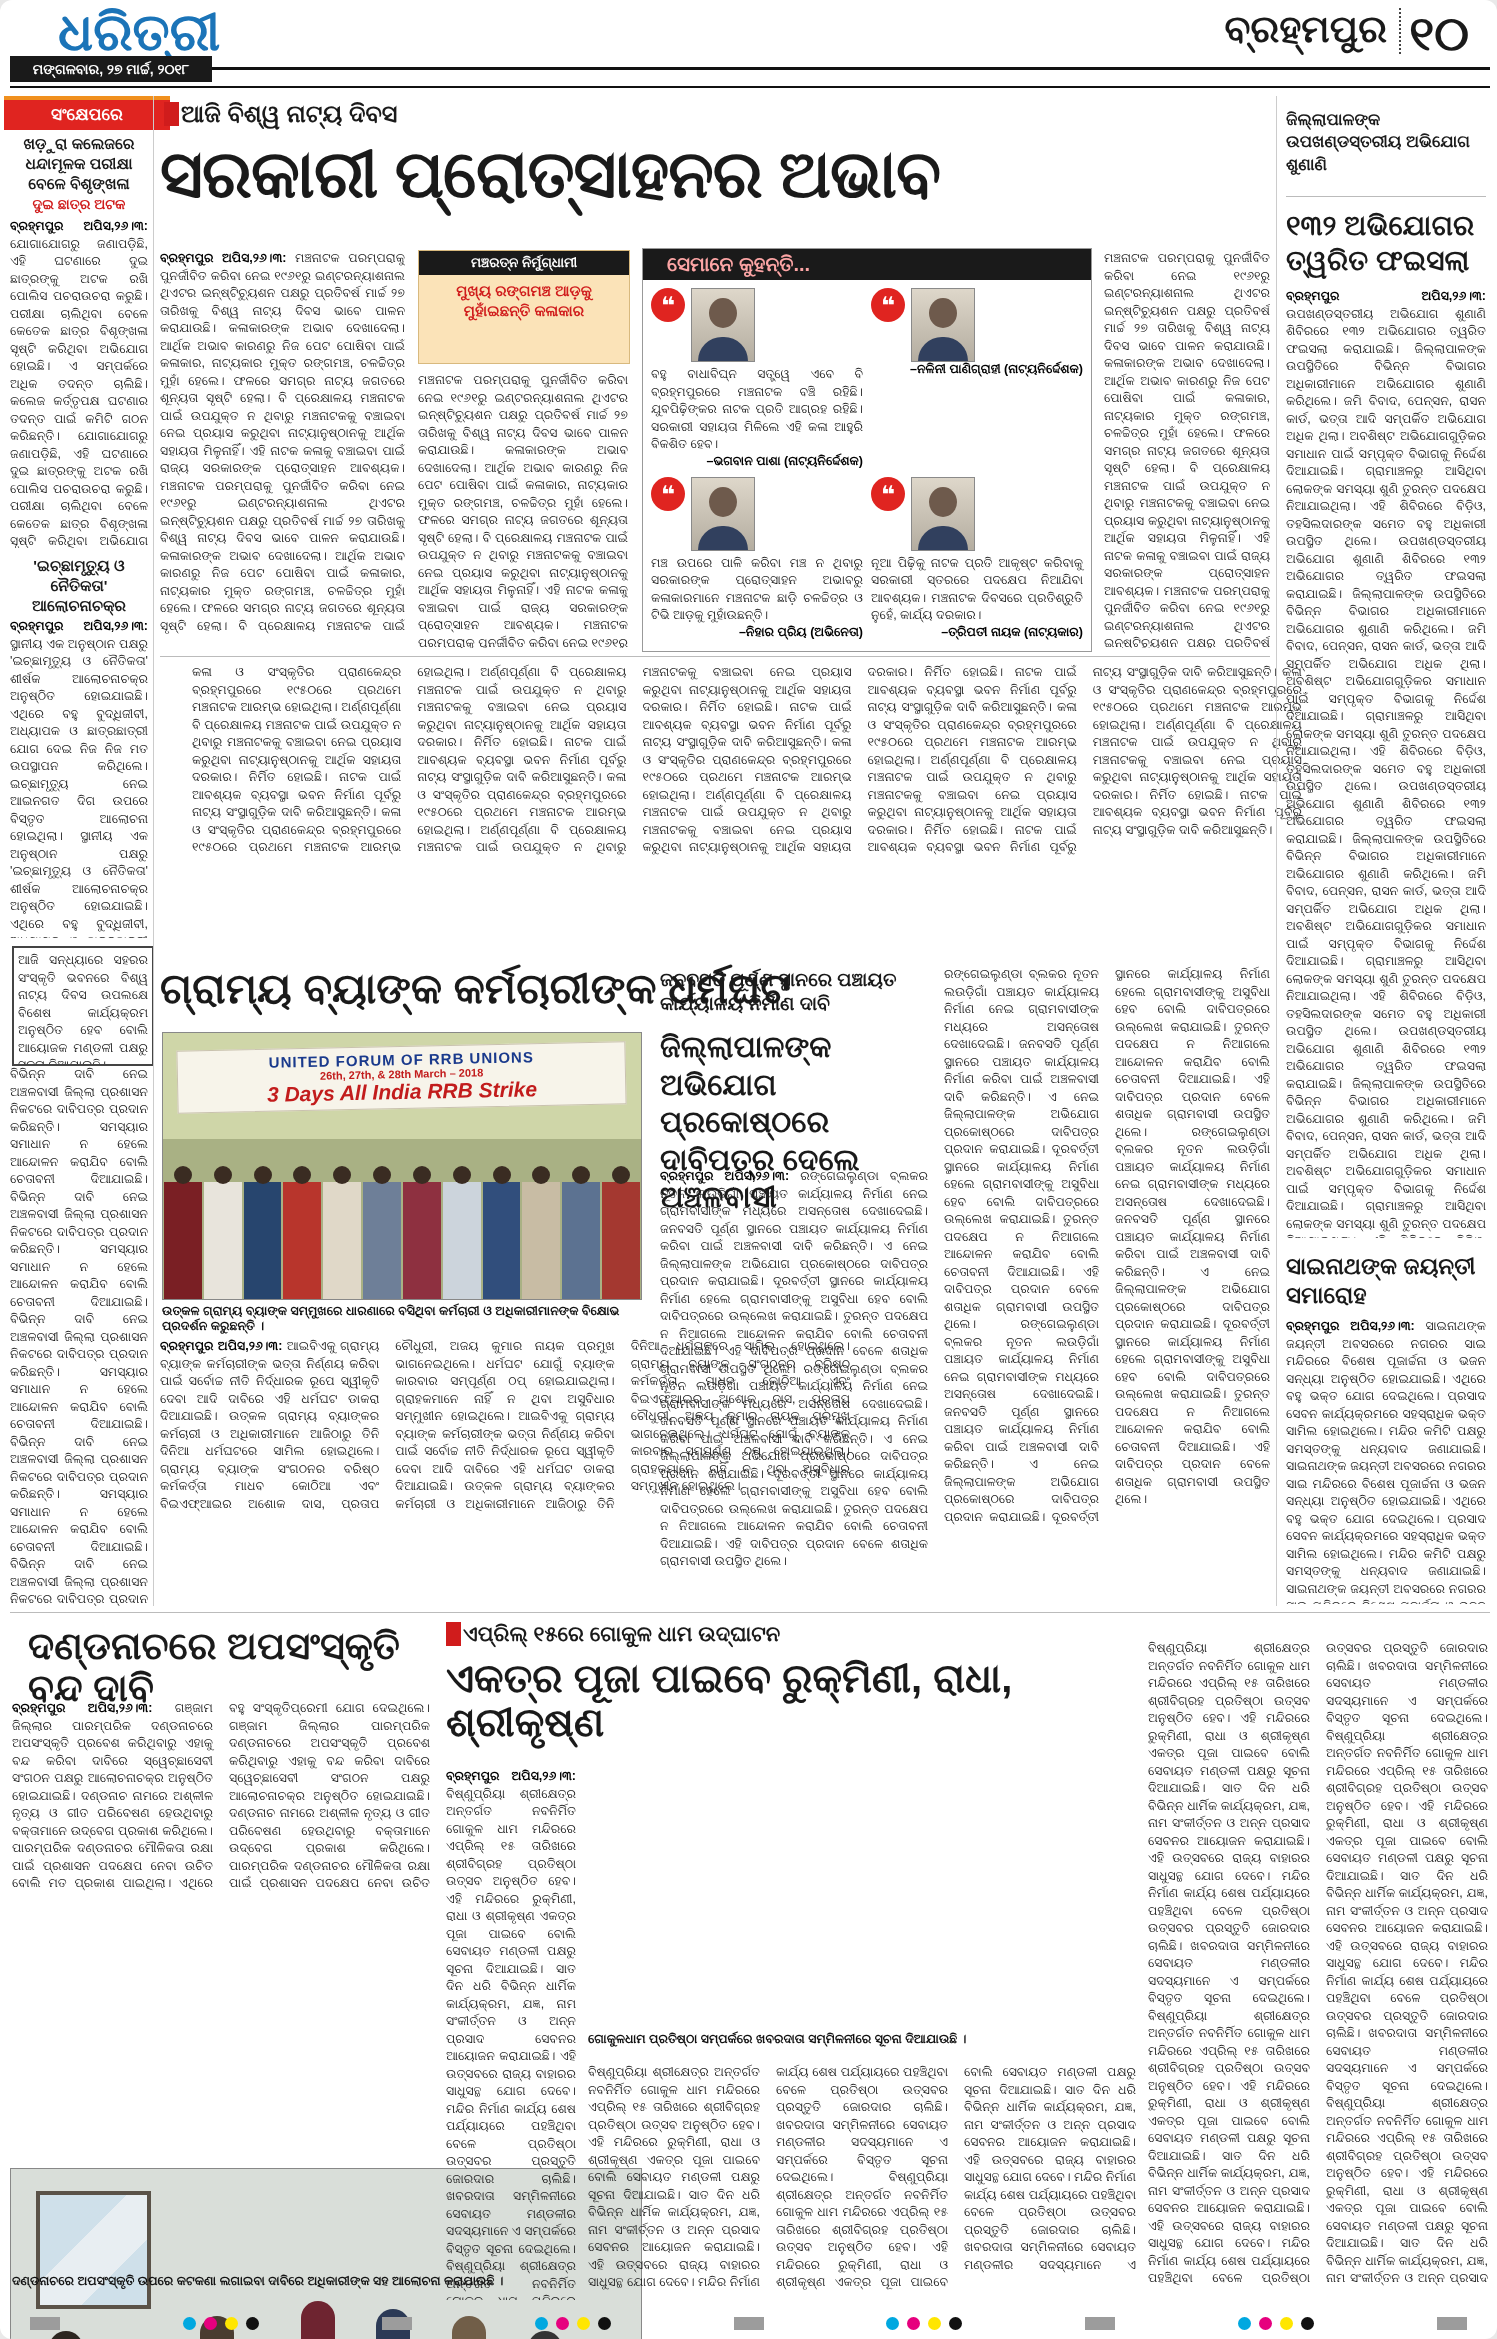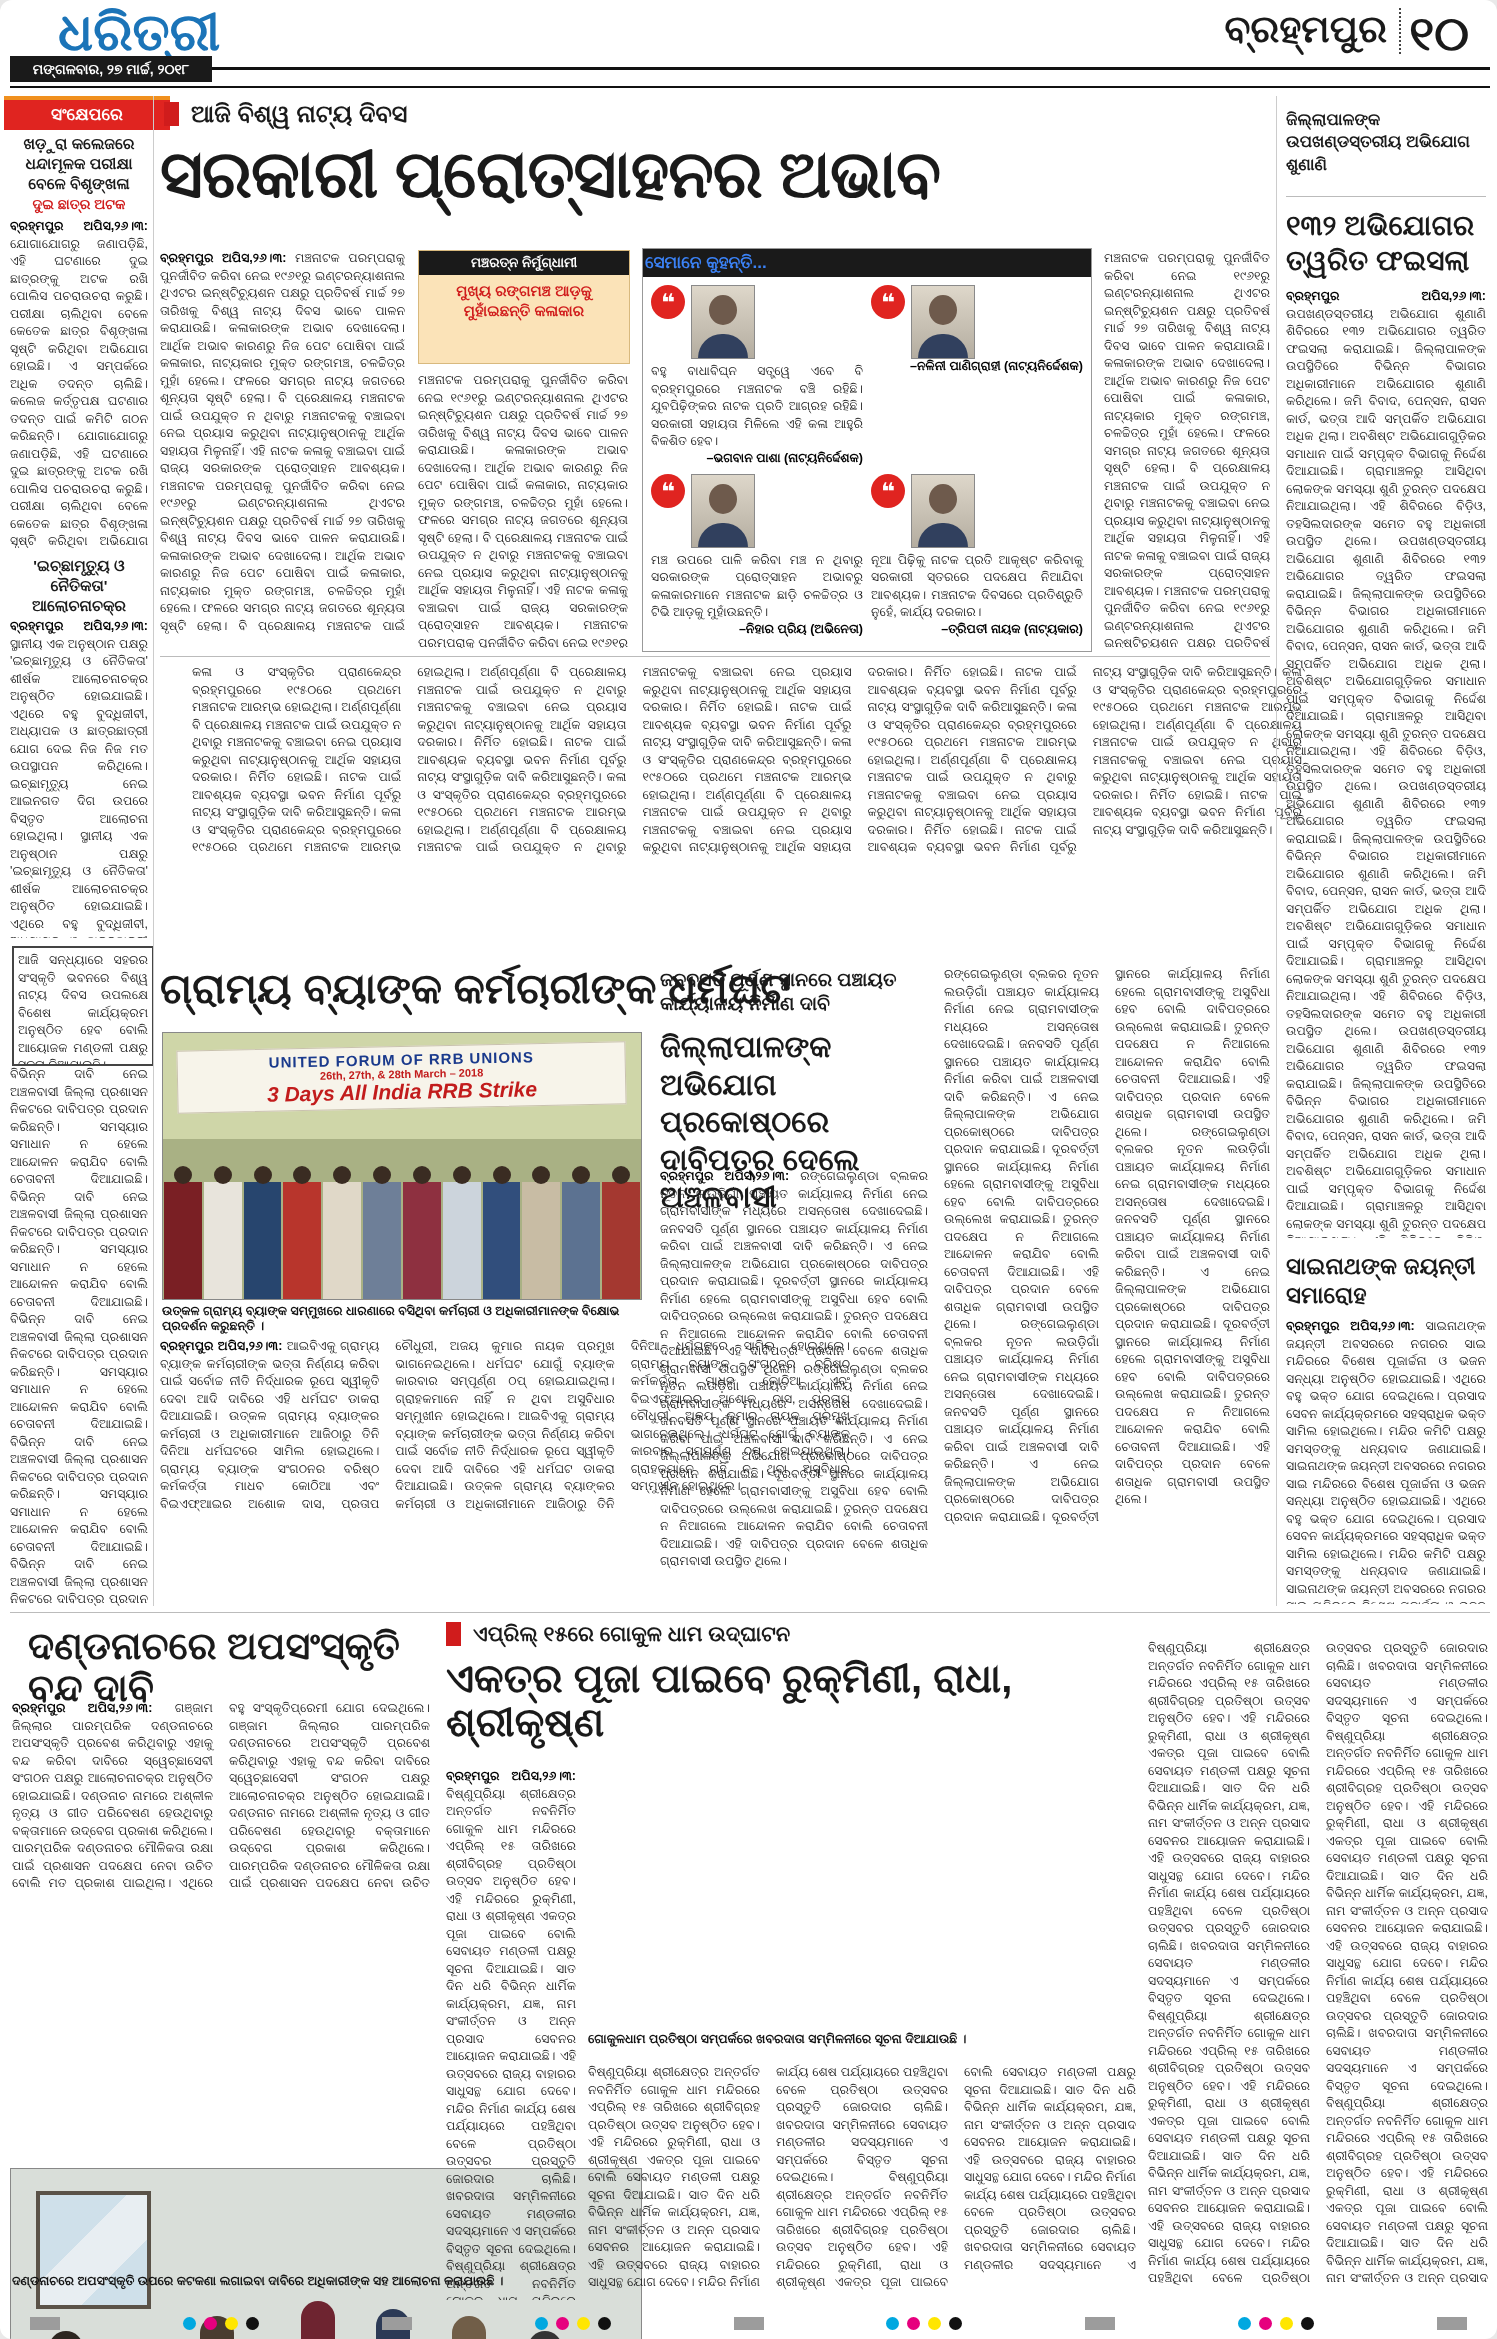--- a/index.html
+++ b/index.html
@@ -19,37 +19,37 @@
   .logo-sub{color:#1b74b8;font-weight:bold;font-size:11px;letter-spacing:2px;}
   .datebar{background:#1a1a1a;color:#fff;font-size:14px;font-weight:bold;
            display:flex;align-items:center;justify-content:center;}
   .cityname{font-size:38px;font-weight:bold;}
   .pagenum{font-size:48px;font-weight:bold;font-family:Liberation Serif, serif;}
   
   .redband{background:#e02420;border-top:4px solid #f0901e;color:#fff;font-weight:bold;
            font-size:17px;display:flex;align-items:center;justify-content:center;}
   .brief-head{font-weight:bold;font-size:15.5px;line-height:1.3;text-align:center;}
   .brief-sub{color:#d01c1c;font-weight:bold;font-size:14px;text-align:center;}
-  .kicker{font-weight:bold;font-size:24px;display:flex;align-items:center;gap:12px;}
+  .kicker{font-weight:bold;font-size:24px;display:flex;align-items:center;gap:2px;}
   .kicker .sq{width:15px;height:24px;background:#d01c1c;display:inline-block;}
   .kicker-small{font-weight:bold;font-size:19px;display:flex;align-items:flex-start;gap:8px;line-height:1.25;}
   .headline-xl{font-weight:bold;font-size:66px;line-height:1.05;letter-spacing:-1px;}
   .headline-lg{font-weight:bold;font-size:42px;line-height:1.1;}
   .headline-md{font-weight:bold;font-size:30px;line-height:1.25;}
   .headline-sm{font-weight:bold;font-size:23px;line-height:1.25;}
   .rc-kicker{font-weight:bold;font-size:16.5px;line-height:1.35;}
   .caption{font-size:12.5px;font-weight:bold;color:#111;}
   
   .infobox{background:#fbe3b8;border:1px solid #d8b97e;}
   .infobox .hd{background:#1a1a1a;color:#fff;font-weight:bold;font-size:13.5px;
                padding:4px 6px;text-align:center;}
   .infobox .ln{color:#d01c1c;font-weight:bold;font-size:15px;text-align:center;line-height:1.35;padding-top:6px;}
   
   .qpanel{border:1px solid #999;}
-  .qpanel .hd{background:#1a1a1a;color:#3b82f6;font-weight:bold;font-size:17px;padding:4px 2px;}
+  .qpanel .hd{background:#1a1a1a;color:#fca5a5;font-weight:bold;font-size:20px;padding:4px 24px;}
   .quote{font-size:12.5px;line-height:1.4;text-align:justify;color:#222;}
   .qmark{width:34px;height:34px;border-radius:50%;background:#e02420;color:#fff;
          font-size:24px;line-height:36px;text-align:center;flex:none;font-weight:bold;}
   .attr{font-weight:bold;font-size:12.5px;text-align:right;color:#000;}
   .portrait{width:62px;height:72px;background:linear-gradient(#ded7ca,#b4ada0);
             border:1px solid #8a8a8a;position:relative;flex:none;overflow:hidden;}
   .portrait::before{content:"";position:absolute;top:9px;left:50%;transform:translateX(-50%);
             width:28px;height:30px;border-radius:50%;background:#6e5a4c;}
   .portrait::after{content:"";position:absolute;bottom:-2px;left:50%;transform:translateX(-50%);
             width:50px;height:26px;border-radius:24px 24px 0 0;background:#31405e;}

